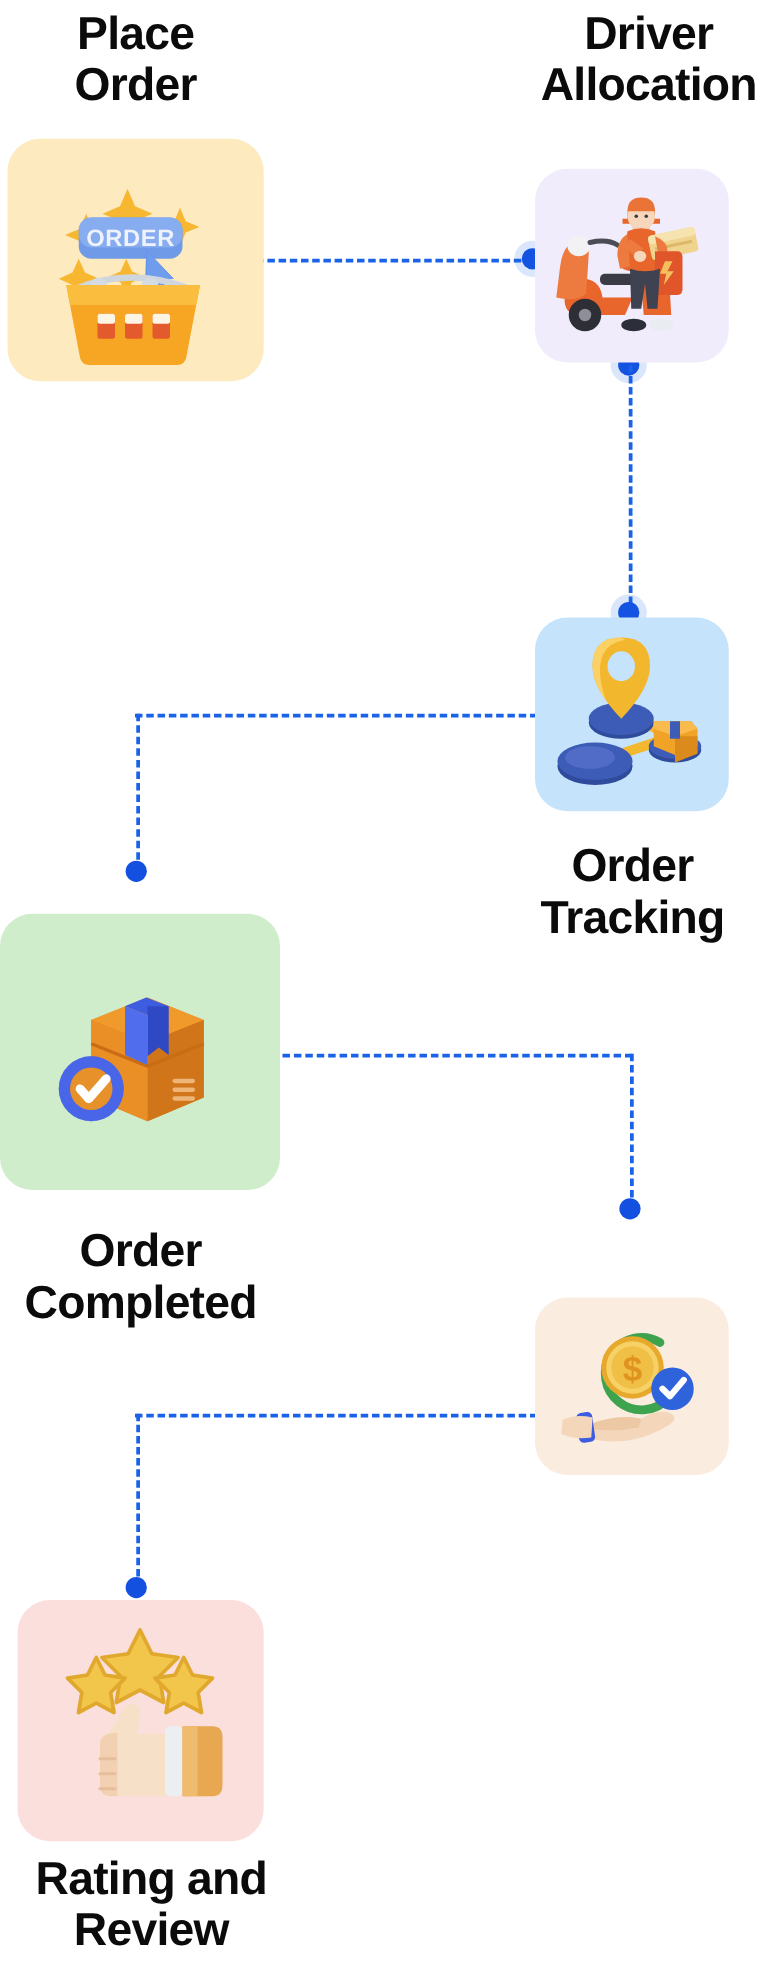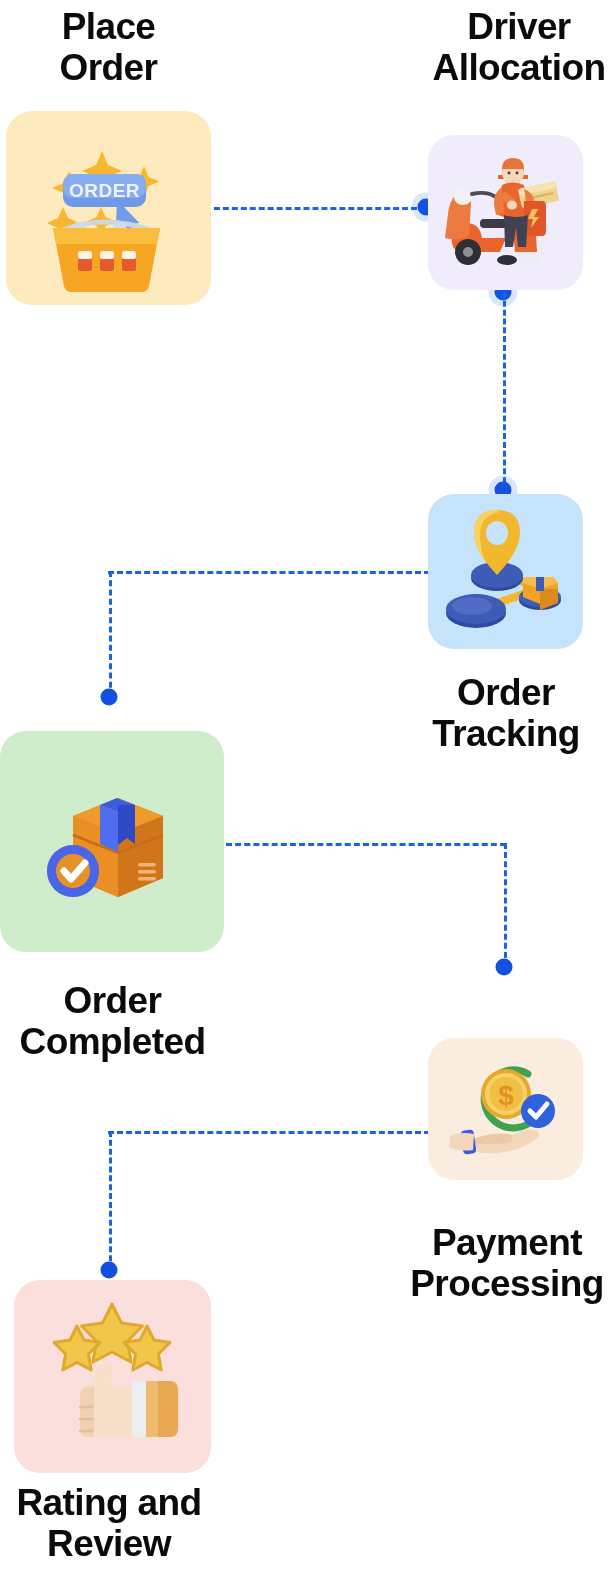--- a/index.html
+++ b/index.html
@@ -67,24 +67,22 @@
 
   <div class="title" style="left:416px;top:6px;width:206px;">Driver
 Allocation</div>
 
   <div class="title" style="left:406px;top:672px;width:200px;">Order
 Tracking</div>
 
   <div class="title" style="left:0px;top:980px;width:225px;">Order
 Completed</div>
 
-  <div class="title" style="left:402px;top:1222px;width:210px;">Payment
-Processing</div>
-
-  <div class="title" style="left:0px;top:1482px;width:218px;">Rating and
+
+  <div class="title" style="left:12px;top:1482px;width:218px;">Rating and
 Review</div>
 
   <div class="conn">
     <div class="hline" style="left:196px;top:207px;width:230px;"></div>
     <div class="node halo" style="left:426px;top:207px;"></div>
   </div>
 
   <div class="conn">
     <div class="node halo" style="left:503px;top:292px;"></div>
     <div class="vline" style="left:503px;top:292px;height:200px;"></div>

